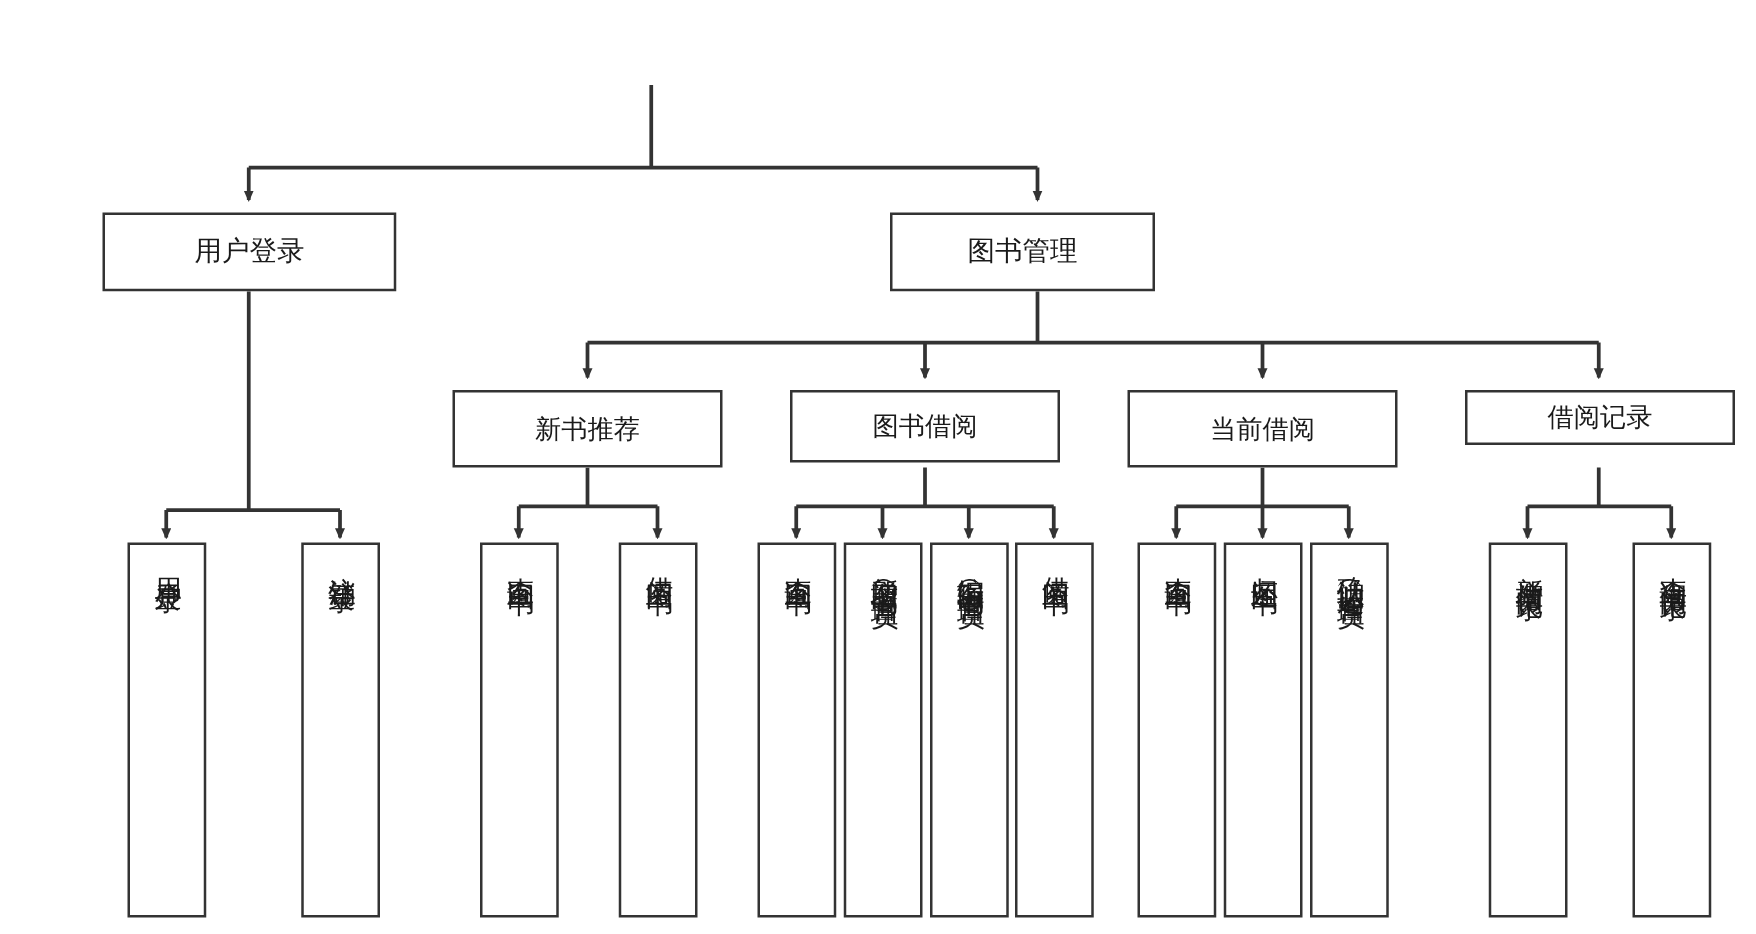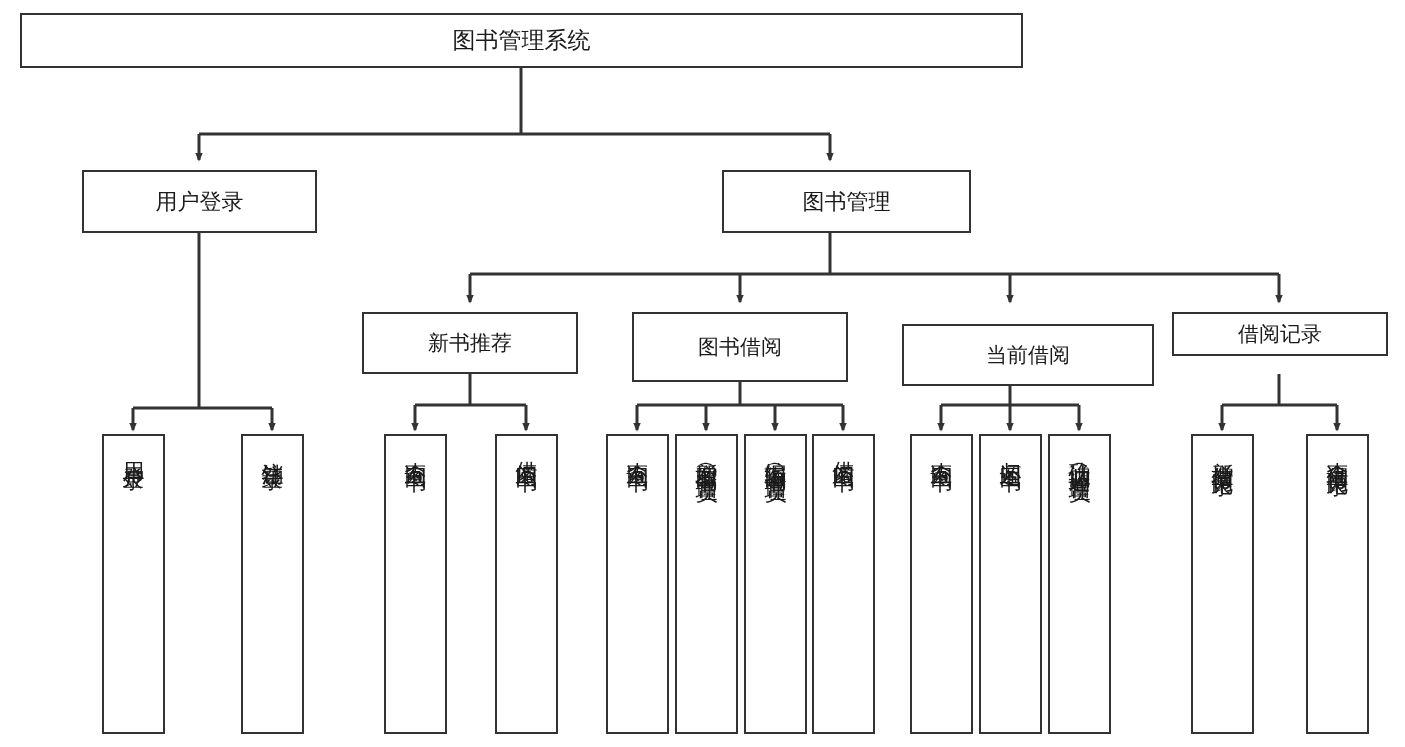--- a/index.html
+++ b/index.html
@@ -113,41 +113,38 @@
       <path d="M1010,405 L1010,430" marker-end="url(#arrow)"></path>
       <path d="M1079,405 L1079,430" marker-end="url(#arrow)"></path>
 
       <path d="M1279,374 L1279,405"></path>
       <path d="M1222,405 L1337,405"></path>
       <path d="M1222,405 L1222,430" marker-end="url(#arrow)"></path>
       <path d="M1337,405 L1337,430" marker-end="url(#arrow)"></path>
     </g>
   </svg>
 
-  <div class="node-box node-root" style="left:20px; top:13px; width:1003px; height:55px;">
-    <span class="node-label">图书管理系统</span>
-  </div>
 
   <div class="node-box node-l1" style="left:82px; top:170px; width:235px; height:63px;">
     <span class="node-label">用户登录</span>
   </div>
 
-  <div class="node-box node-l1" style="left:712px; top:170px; width:249px; height:63px;margin-left:10px;">
+  <div class="node-box node-l1" style="left:712px; top:170px; width:212px; height:63px;">
     <span class="node-label">图书管理</span>
   </div>
 
   <div class="node-box node-l2" style="left:362px; top:312px; width:216px; height:62px;">
     <span class="node-label">新书推荐</span>
   </div>
 
-  <div class="node-box node-l2" style="left:632px; top:312px; width:216px; height:70px;">
+  <div class="node-box node-l2" style="left:632px; top:312px; width:216px; height:58px;">
     <span class="node-label">图书借阅</span>
   </div>
 
-  <div class="node-box node-l2" style="left:902px; top:324px; width:252px; height:62px;">
+  <div class="node-box node-l2" style="left:902px; top:312px; width:216px; height:62px;">
     <span class="node-label">当前借阅</span>
   </div>
 
   <div class="node-box node-l2" style="left:1172px; top:312px; width:216px; height:44px;">
     <span class="node-label">借阅记录</span>
   </div>
 
   <div class="node-box node-leaf" style="left:102px; top:434px; width:63px; height:300px;">
     <span class="node-label">用户登录</span>
   </div>

